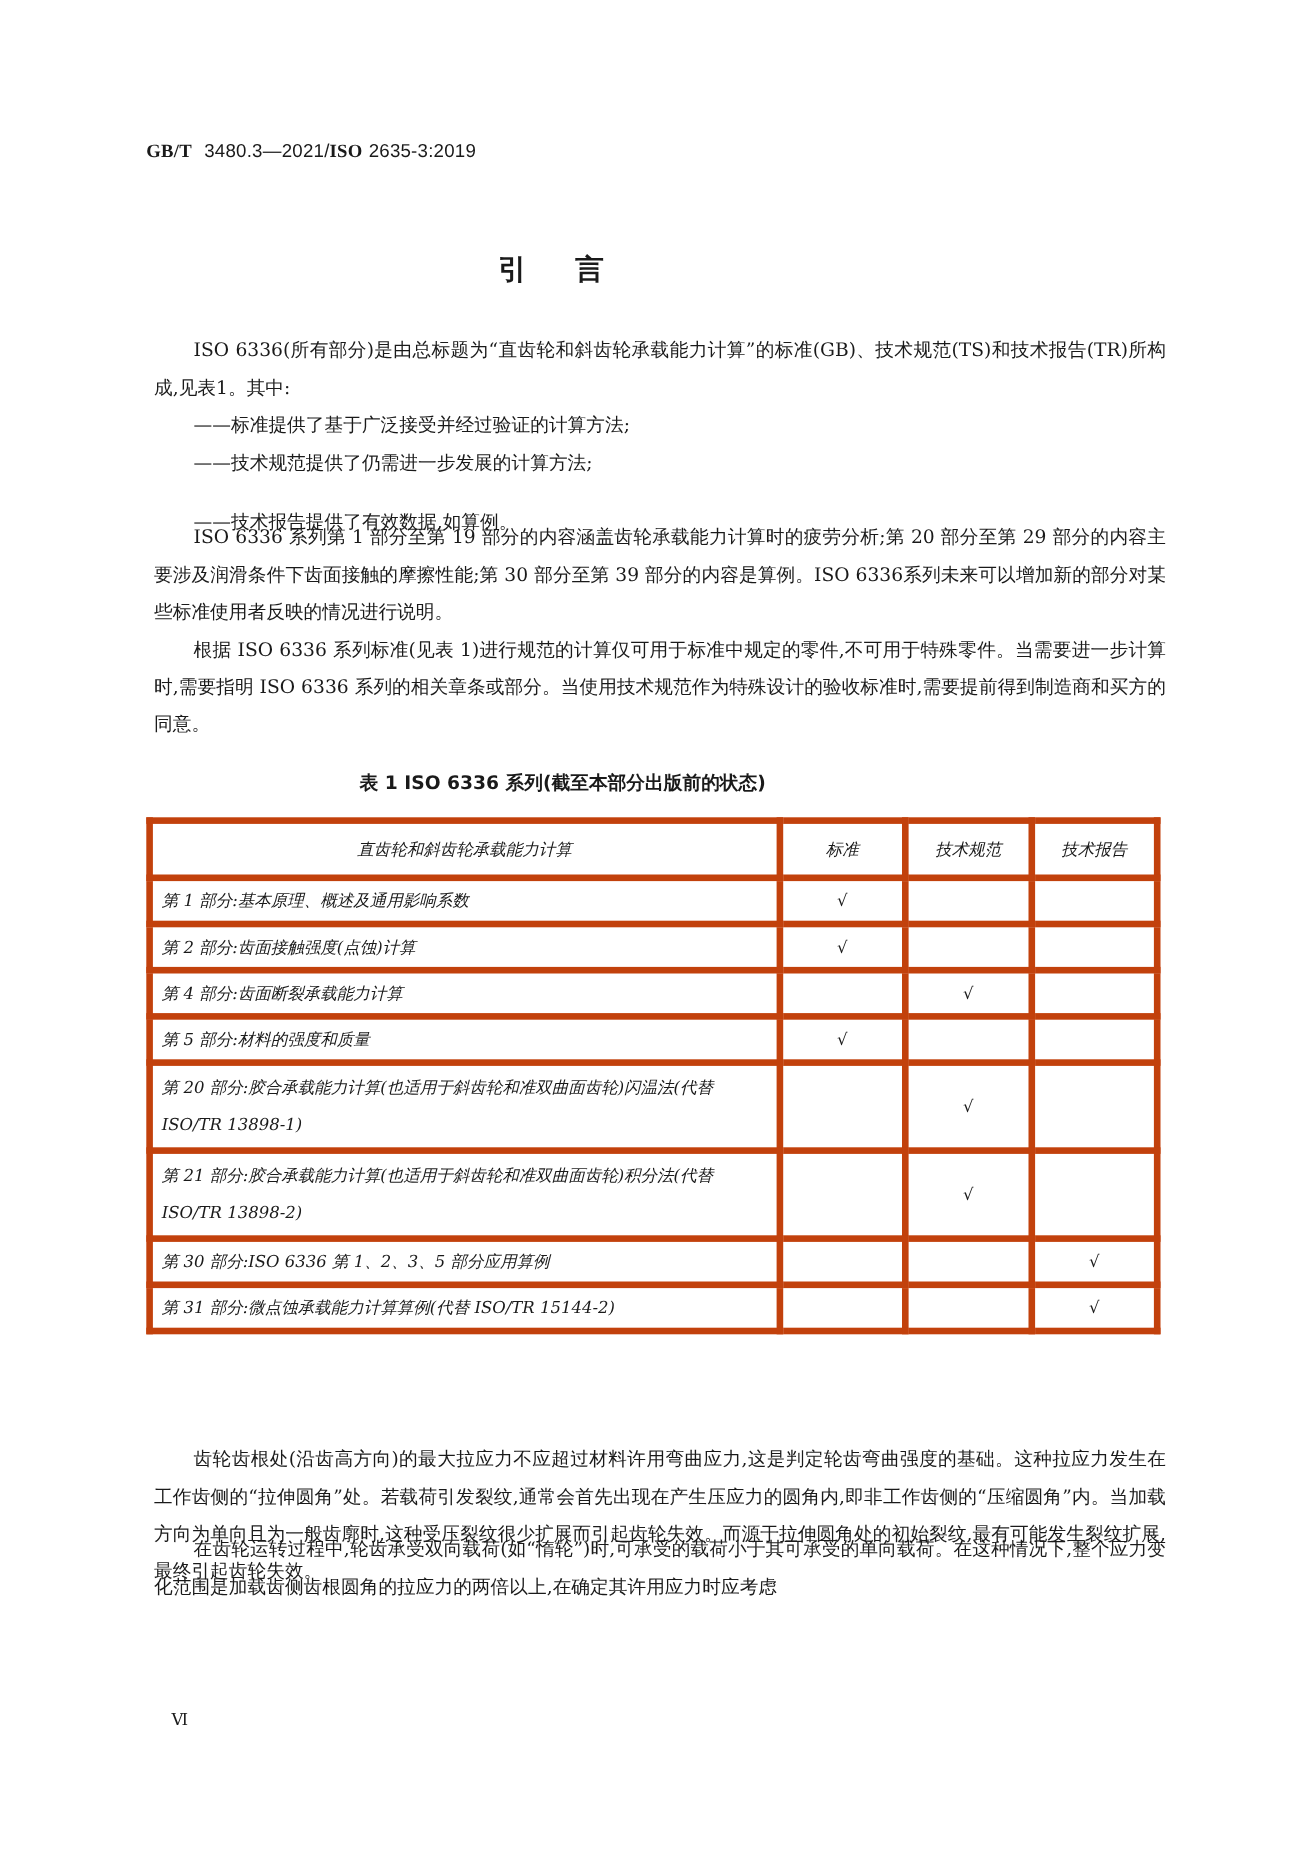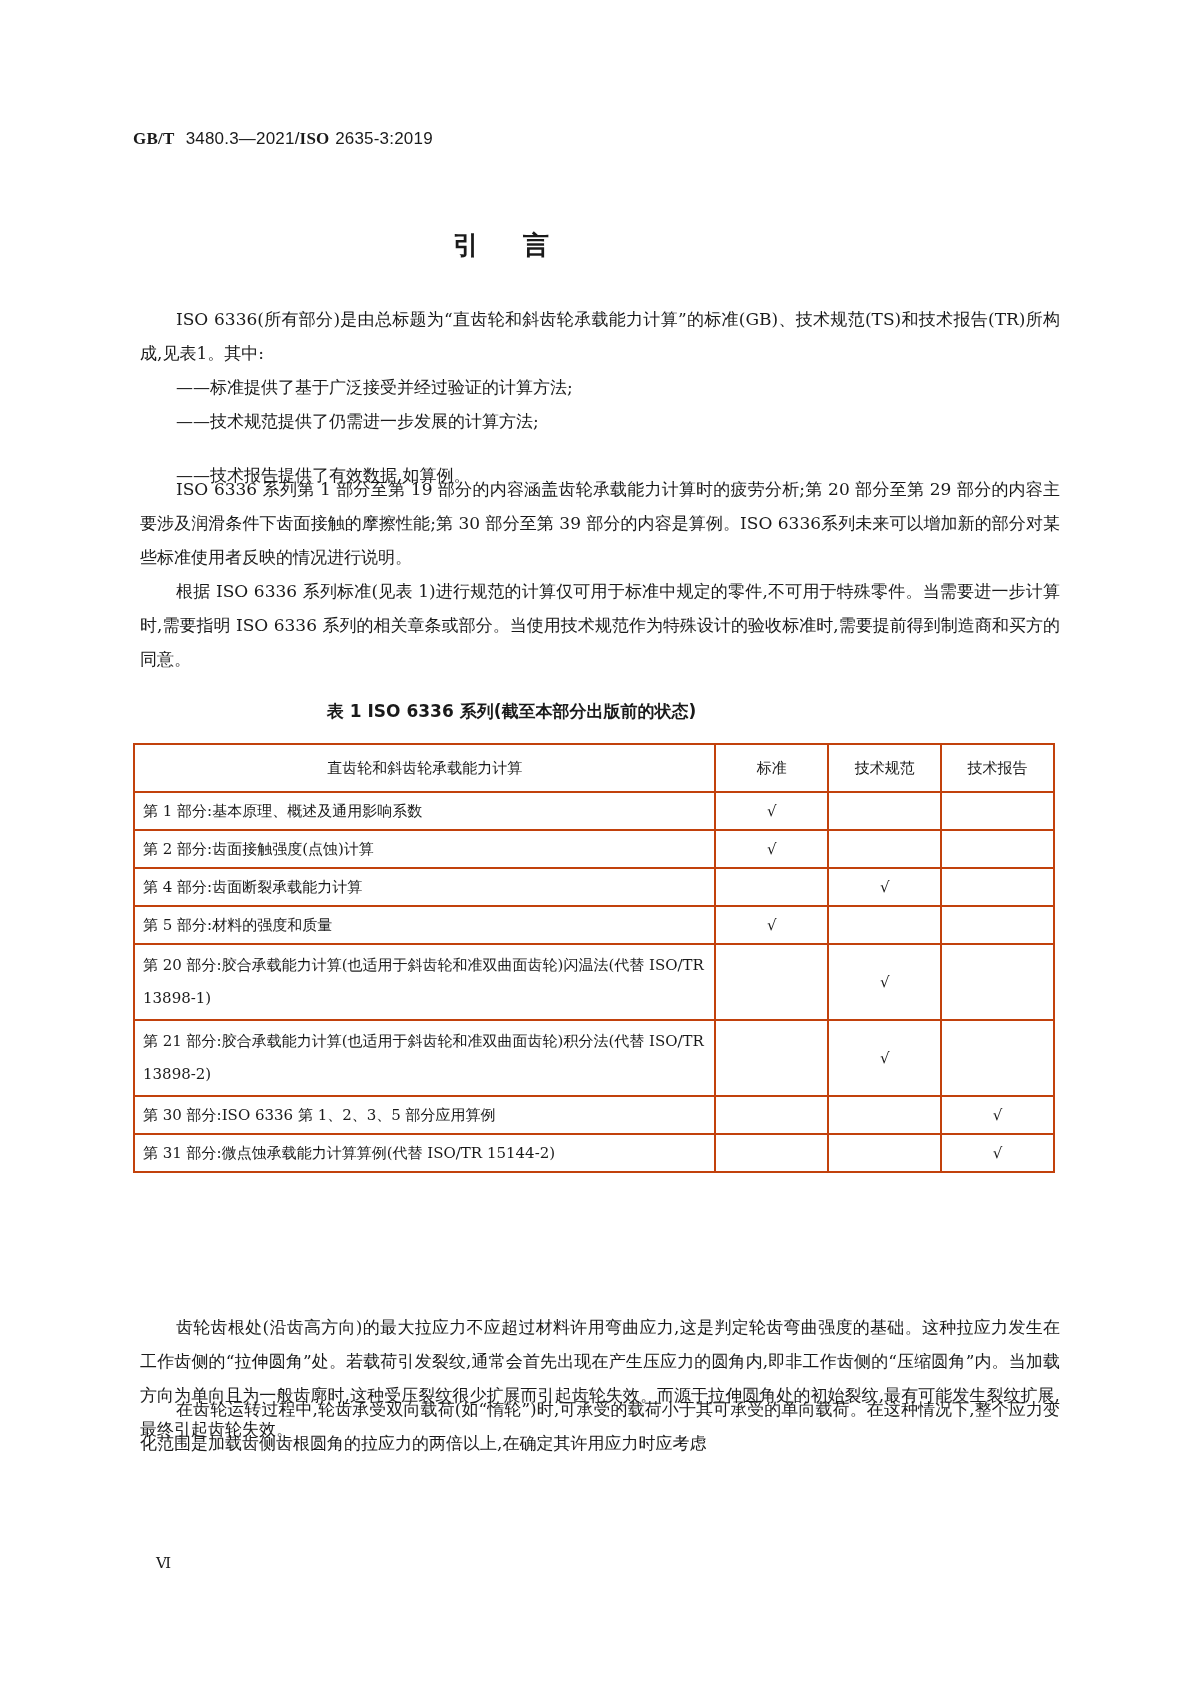--- a/index.html
+++ b/index.html
@@ -11,21 +11,21 @@
   .title { position: absolute; left: 0; width: 1002px; top: 228px; text-align: center;
            font-family: "DejaVu Sans", sans-serif; font-size: 26px; font-weight: bold; letter-spacing: 44px; text-indent: 44px; }
   .para { position: absolute; left: 140px; width: 920px; font-size: 17px; line-height: 34px;
           text-align: justify; text-align-last: left; }
   .indent { text-indent: 36px; }
   .dash { position: absolute; left: 176px; font-size: 17px; line-height: 34px; }
   .caption { position: absolute; left: 0; width: 1023px; top: 700px; text-align: center;
              font-family: "DejaVu Sans", sans-serif; font-size: 17px; font-weight: bold; }
   table { position: absolute; left: 133px; top: 743px; width: 922px; border-collapse: collapse;
           font-size: 15px; }
-  td, th { border: 2px solid #c2410c; padding: 0 8px; font-weight: normal; }
+  td, th { border: 6px solid #c2410c; padding: 0 8px; font-weight: normal; font-style: italic; }
   th { height: 46px; text-align: center; }
   td { height: 36px; }
   td.c { text-align: center; width: 88px; }
   td.tall { height: 74px; line-height: 33px; }
   td.name { width: 528px; }
   .footer { position: absolute; left: 156px; top: 1554px; font-size: 15px; }
 </style>
 </head>
 <body>
 

